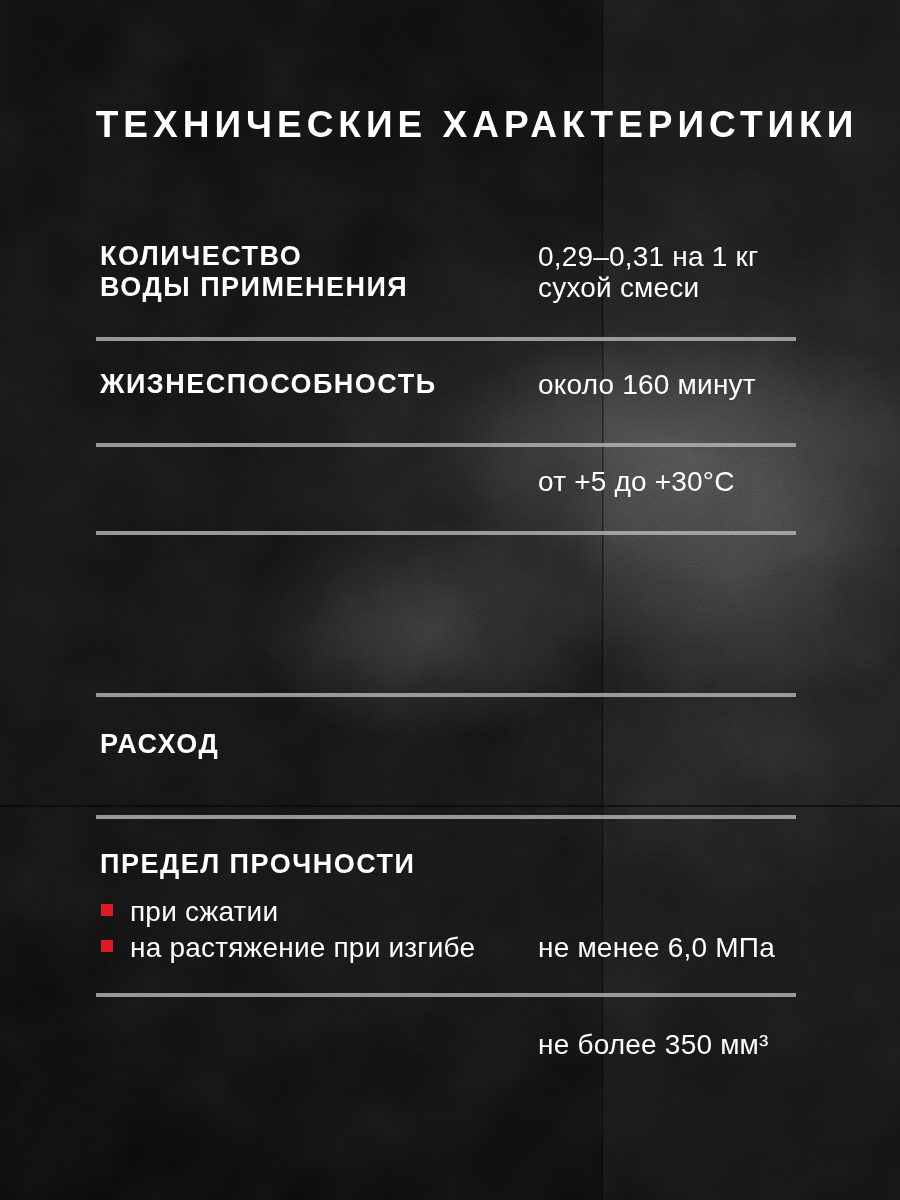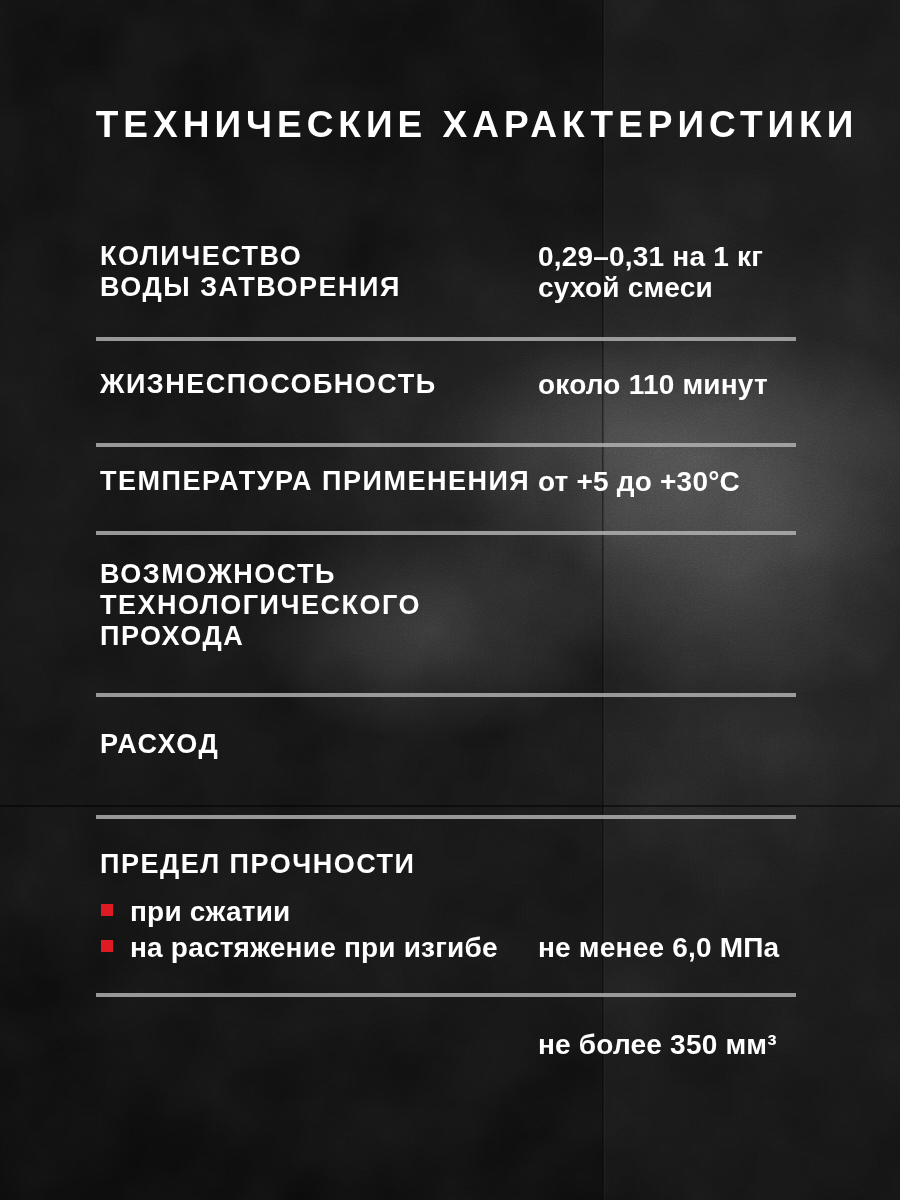--- a/index.html
+++ b/index.html
@@ -30,26 +30,26 @@
     text-align:center;font-weight:bold;font-size:37px;line-height:44px;
     letter-spacing:5px;white-space:nowrap;padding-left:27px;
   }
   .label{
     position:absolute;left:100px;width:462px;
     font-weight:bold;font-size:27px;line-height:31px;letter-spacing:1.5px;
     white-space:pre-line;
   }
   .value{
     position:absolute;left:538px;width:300px;
-    font-weight:bold;font-size:28px;line-height:31px;letter-spacing:0.2px;
+    font-weight:normal;font-size:28px;line-height:31px;letter-spacing:0.2px;
     white-space:pre-line;
   }
   .sublabel{
     position:absolute;left:130px;width:410px;
-    font-weight:bold;font-size:28px;line-height:31px;letter-spacing:0.2px;
+    font-weight:normal;font-size:28px;line-height:31px;letter-spacing:0.2px;
     white-space:nowrap;
   }
   .bullet{
     position:absolute;left:101px;width:12px;height:12px;
     background:var(--accent,#de1a22);
   }
   .divider{
     position:absolute;left:96px;width:700px;height:4px;
     background:var(--divider,#b5b5b5);opacity:.82;
   }
@@ -72,36 +72,32 @@
         <feColorMatrix type="saturate" values="0"></feColorMatrix>
       </filter>
     <rect width="900" height="1200" filter="url(#grain)"></rect>
   </svg>
   <div class="seam-v"></div>
   <div class="seam-h"></div>
 
   <div class="title">ТЕХНИЧЕСКИЕ ХАРАКТЕРИСТИКИ</div>
 
   <div class="label" style="top:241px">КОЛИЧЕСТВО
-ВОДЫ ЗАТВОРЕНИЯ</div>
+ВОДЫ ПРИМЕНЕНИЯ</div>
   <div class="value" style="top:241px">0,29–0,31 на 1 кг
 сухой смеси</div>
   <div class="divider" style="top:337px"></div>
 
   <div class="label" style="top:369px">ЖИЗНЕСПОСОБНОСТЬ</div>
-  <div class="value" style="top:369px">около 110 минут</div>
+  <div class="value" style="top:369px">около 160 минут</div>
   <div class="divider" style="top:443px"></div>
 
-  <div class="label" style="top:466px;white-space:nowrap">ТЕМПЕРАТУРА ПРИМЕНЕНИЯ</div>
   <div class="value" style="top:466px">от +5 до +30°С</div>
   <div class="divider" style="top:531px"></div>
 
-  <div class="label" style="top:559px">ВОЗМОЖНОСТЬ
-ТЕХНОЛОГИЧЕСКОГО
-ПРОХОДА</div>
   <div class="divider" style="top:693px"></div>
 
   <div class="label" style="top:729px">РАСХОД</div>
   <div class="divider" style="top:815px"></div>
 
   <div class="label" style="top:849px">ПРЕДЕЛ ПРОЧНОСТИ</div>
 
   <div class="bullet" style="top:904px"></div>
   <div class="sublabel" style="top:896px">при сжатии</div>
 

